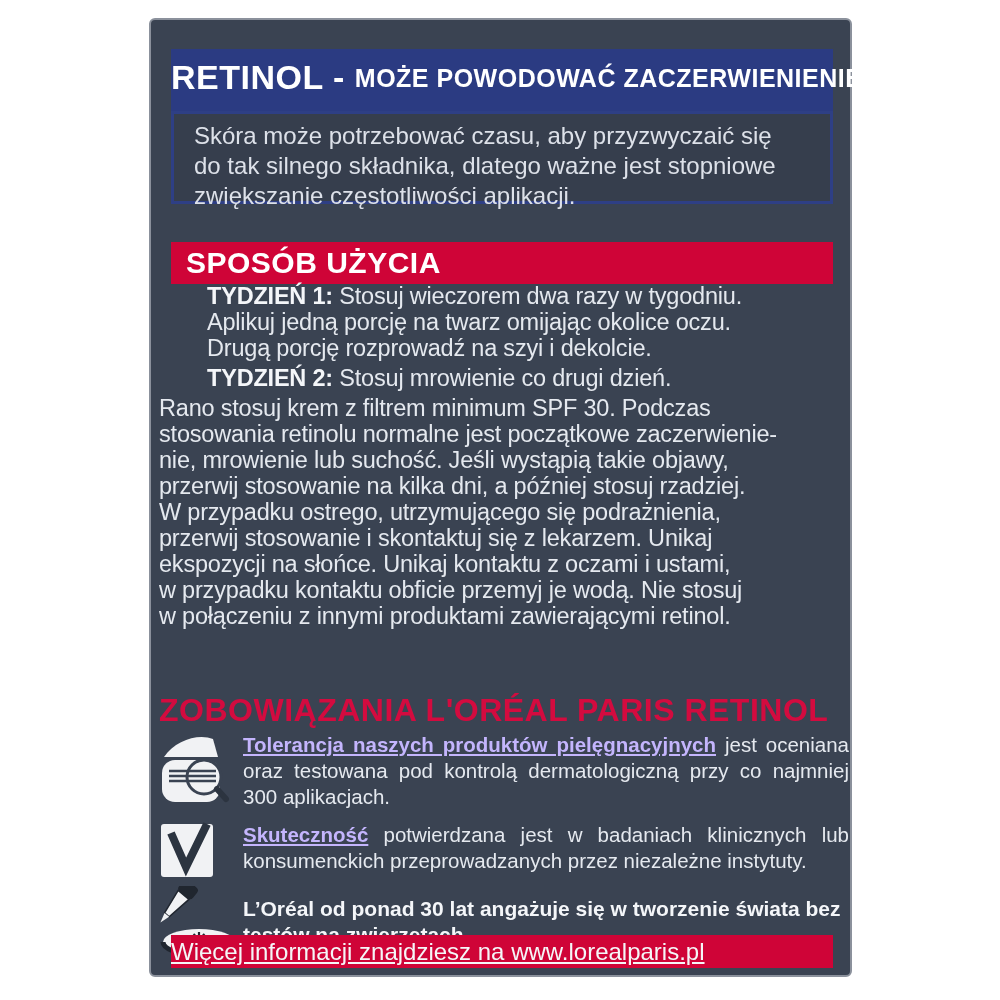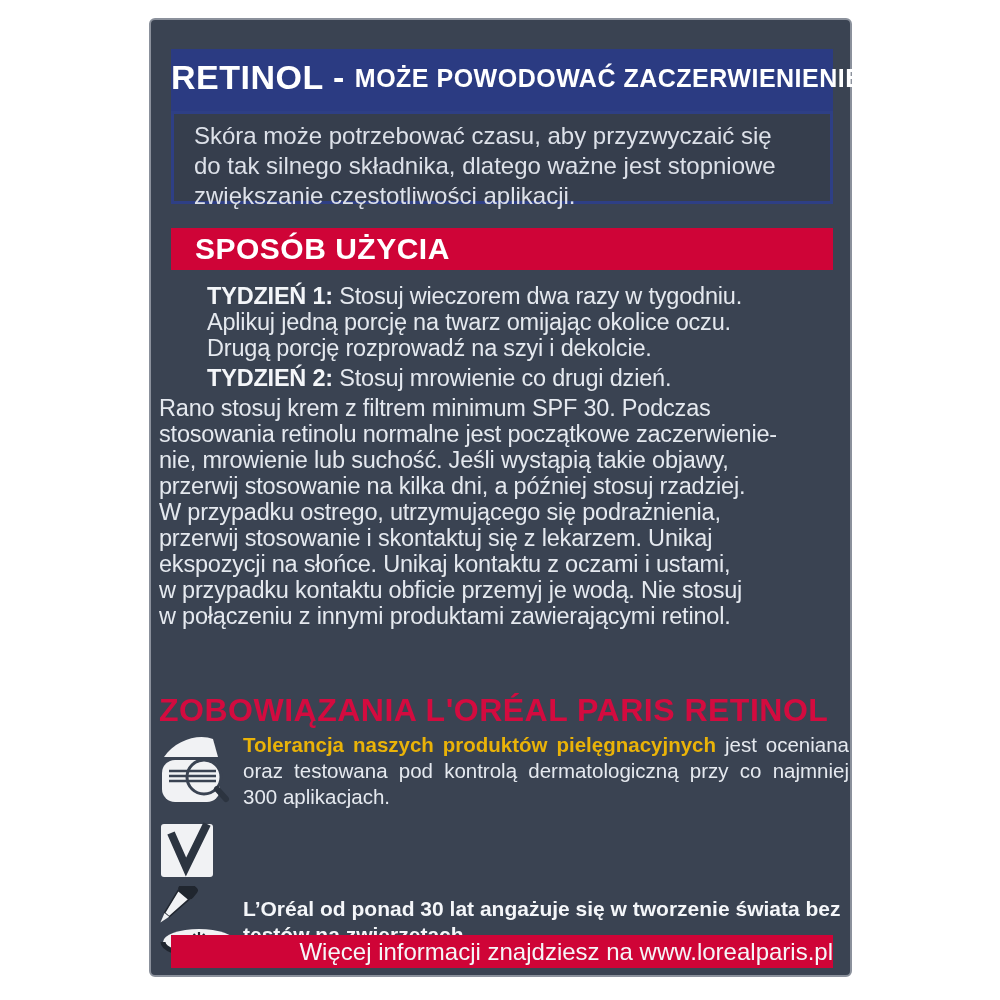--- a/index.html
+++ b/index.html
@@ -23,28 +23,29 @@
   .navy-line1 .brand { font-size:34px; vertical-align:-2px; }
   .navy-line2 { font-size:25px; font-weight:bold; line-height:28px; }
   
   .note-box {
     position:absolute; left:20px; top:91px; width:662px; height:93px;
     background:#363e4d; border:3px solid #2e3f85; color:#dde1e9;
     font-size:24px; line-height:30px; padding:7px 20px; white-space:pre-line;
   }
   
   .usage-banner {
-    position:absolute; left:20px; top:208px; width:662px; height:42px;
+    position:absolute; left:20px; top:222px; width:662px; height:42px;
     background:#cf0437; color:#ffffff; font-weight:bold; font-size:30px;
-    line-height:42px; padding-left:24px; letter-spacing:.5px;
+    line-height:42px; padding-left:15px; letter-spacing:.5px;
   }
   .footer-banner {
     position:absolute; left:20px; top:915px; width:662px; height:33px;
     background:#cf0437; color:#f5f6f8; font-size:24px; line-height:33px;
-    text-align:right;
+    text-align:left;
+    text-decoration:underline;
   }
   
   .usage-body {
     position:absolute; left:8px; top:263px; width:690px;
     color:#e5e9ef; font-size:23.5px; line-height:26px; letter-spacing:-0.2px;
   }
   .week { margin-bottom:4px;margin-left:48px; }
   .week b { color:#f4f6f9; }
   .preline { white-space:pre-line; }
   .commit-heading {
@@ -52,21 +53,21 @@
     color:#d30b3f; font-size:32px; font-weight:bold; letter-spacing:.5px;
     white-space:nowrap;
   }
   .commitments { position:absolute; left:8px; top:710px; width:690px; }
   .commit-row { display:flex; align-items:flex-start; margin-bottom:10px; }
   .commit-icon { width:84px; flex:0 0 84px; }
   .commit-text {
     flex:1; color:#e5e9ef; font-size:20.5px; line-height:26px;
     text-align:justify; padding-top:2px;
   }
-  .commit-text b { color:#eab308; }
+  .commit-text b { color:#c4b5fd;text-decoration:underline; }
   .commit-text.bold-only { font-weight:bold; text-align:left; color:#f4f6f9; font-size:21px; }
 </style>
 </head>
 <body>
 
 <div class="page">
   <div class="panel">
 
     <div class="navy-box">
       <div class="navy-line1"><span class="brand">RETINOL - </span><span>MOŻE POWODOWAĆ ZACZERWIENIENIE,</span></div>
@@ -115,20 +116,21 @@
         <div class="commit-text"><b>Tolerancja naszych produktów pielęgnacyjnych</b><span> jest oceniana oraz testowana pod kontrolą dermatologiczną przy co najmniej 300 aplikacjach.</span></div>
       </div>
 
       <div class="commit-row">
         <div class="commit-icon">
           <svg width="62" height="60" viewBox="0 0 62 60">
             <rect x="2" y="4" width="52" height="53" rx="3" fill="#f1f2f4"></rect>
             <path d="M12 13 L27 47 L48 4" stroke="#2c3440" stroke-width="8" fill="none"></path>
           </svg>
         </div>
+        <div class="commit-text"><b>Skuteczność</b><span> potwierdzana jest w badaniach klinicznych lub konsumenckich przeprowadzanych przez niezależne instytuty.</span></div>
       </div>
 
       <div class="commit-row">
         <div class="commit-icon" style="margin-top:-8px">
           <svg width="84" height="72" viewBox="0 0 84 72">
             <ellipse cx="40" cy="56" rx="36" ry="13" fill="#f1f2f4"></ellipse>
             <path d="M4 56 A36 13 0 0 0 76 56" fill="none" stroke="#20262f" stroke-width="5"></path>
             <g transform="rotate(40 22 12)">
               <rect x="13" y="-6" width="18" height="14" rx="4" fill="#20262f"></rect>
               <path d="M15 8 L29 8 L25 34 L19 34 Z" fill="#f1f2f4" stroke="#20262f" stroke-width="1.5"></path>

